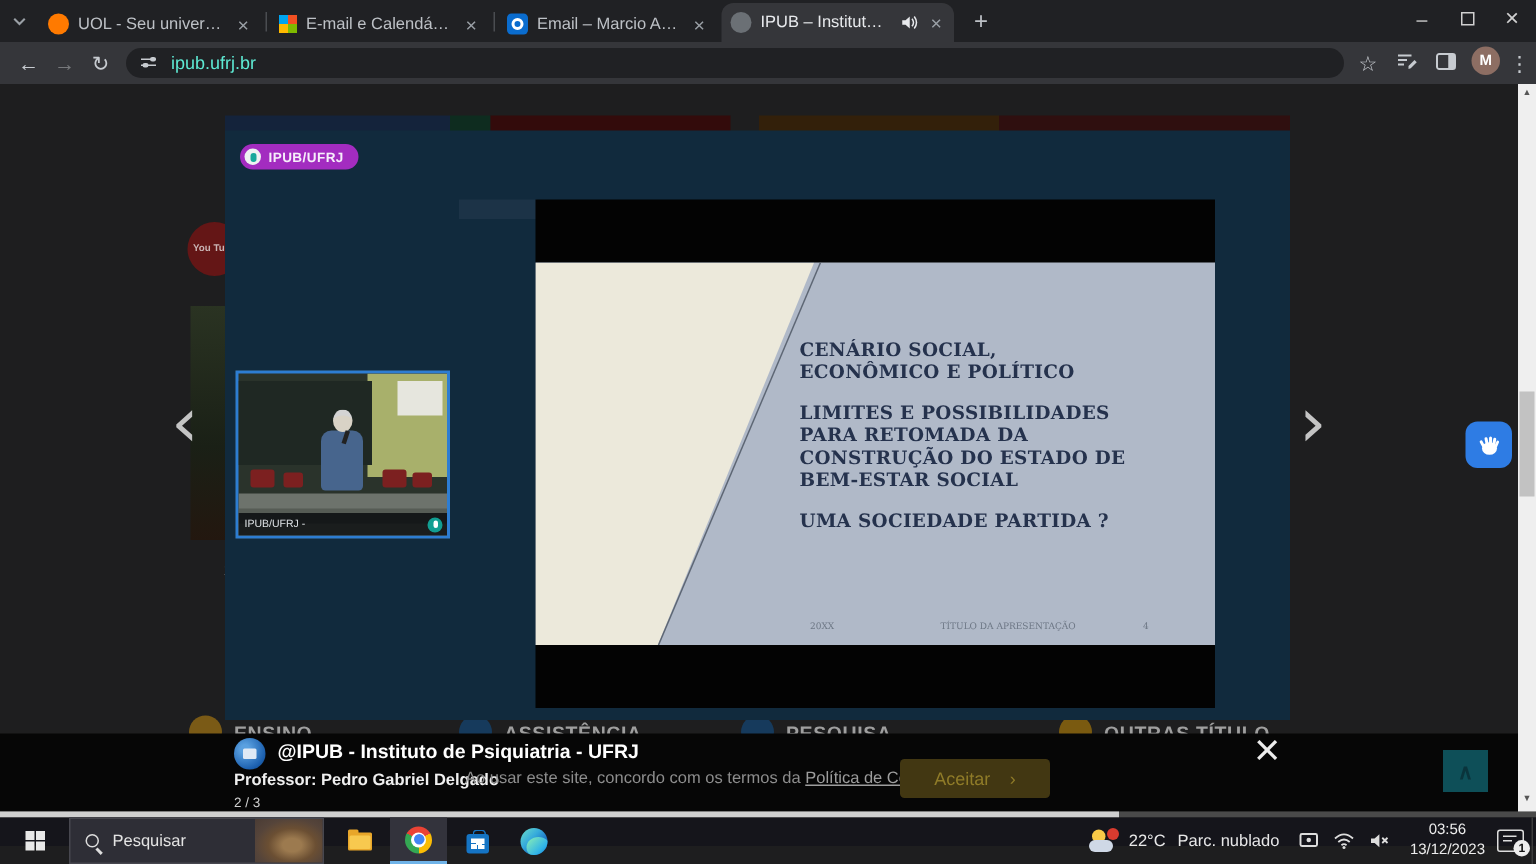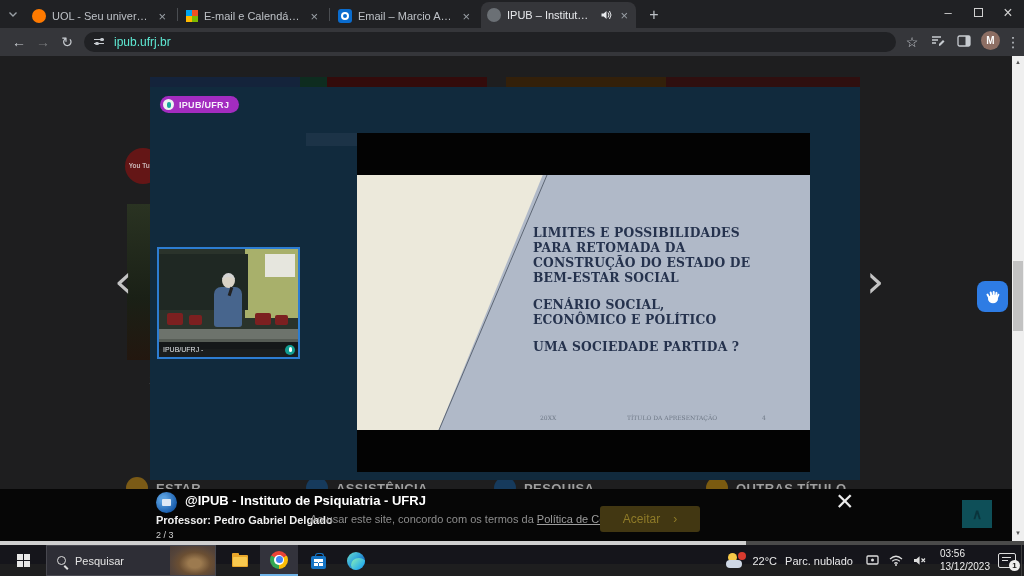--- a/index.html
+++ b/index.html
@@ -167,21 +167,21 @@
   .edge-ic::after { content:""; position:absolute; left:4px; top:6px; width:16px; height:14px;
       border-radius:50%; background:linear-gradient(135deg,#8ef0b3, #2fb3e8 60%, transparent); }
 
   #tray { position:absolute; right:2px; top:0; height:31px; display:flex; align-items:center; }
   #weather-ic { width:20px; height:15px; position:relative; margin-right:6px; }
   #weather-ic .sun { position:absolute; left:2px; top:0; width:9px; height:9px; border-radius:50%; background:#f7c948; }
   #weather-ic .cloud { position:absolute; left:0; bottom:0; width:16px; height:8px; border-radius:5px; background:#cfd8e6; }
   #weather-ic .alert { position:absolute; right:0; top:-1px; width:8px; height:8px; border-radius:50%; background:#d83b2f; }
   .tray-txt { font-size:11px; color:#e8e8e8; margin-right:8px; white-space:nowrap; }
   .tray-ic { margin:0 5px; display:flex; align-items:center; }
-  #clock { font-size:10px; color:#ededed; line-height:1.25; margin:8px 8px; }
+  #clock { text-align:center; font-size:10px; color:#ededed; line-height:1.25; margin:8px 8px; }
   #notif { position:relative; width:18px; height:15px; border:1.4px solid #ddd; border-radius:2px; margin-right:6px; }
   #notif i { position:absolute; left:3px; height:1.2px; background:#ddd; width:9px; }
   #notif .badge { position:absolute; right:-5px; bottom:-4px; width:11px; height:11px; border-radius:50%;
       background:#ededed; color:#111; font-size:8px; font-weight:bold; text-align:center; line-height:11px; }
   #show-desktop { position:absolute; right:0; top:0; width:3px; height:31px; border-left:1px solid #3c3c3c; }
 </style>
 </head>
 <body>
 
 <div id="screen">
@@ -256,21 +256,21 @@
   <div class="pg-band" style="left:300px;width:27px;background:#0e2c1f;"></div>
   <div class="pg-band" style="left:327px;width:160px;background:#330b0b;"></div>
   <div class="pg-band" style="left:506px;width:160px;background:#33200a;"></div>
   <div class="pg-band" style="left:666px;width:194px;background:#2f0f0f;"></div>
   <div id="yt-circ" class="abs">You Tube</div>
   <div id="left-img" class="abs"></div>
   <div id="left-counter" class="abs">1</div>
 
   <div class="section-item" style="left:126px;">
     <span class="section-circ" style="background:#7a5a16;"></span>
-    <span class="section-label">ESTAR</span>
+    <span class="section-label">ENSINO</span>
   </div>
   <div class="section-item" style="left:306px;">
     <span class="section-circ" style="background:#163a5c;"></span>
     <span class="section-label">ASSISTÊNCIA</span>
   </div>
   <div class="section-item" style="left:494px;">
     <span class="section-circ" style="background:#163a5c;"></span>
     <span class="section-label">PESQUISA</span>
   </div>
   <div class="section-item" style="left:706px;">
@@ -284,22 +284,22 @@
       <span class="txt">IPUB/UFRJ</span>
     </div>
     <div id="player-strip"></div>
     <div id="videoframe">
       <div id="slide">
         <div id="slide-wedge"></div>
         <svg id="slide-line" width="453" height="255">
           <line x1="190" y1="0" x2="82" y2="255" stroke="#49525f" stroke-width="1" opacity="0.8"></line>
         </svg>
         <div id="slide-text">
+          <p>CENÁRIO SOCIAL, ECONÔMICO E POLÍTICO</p>
           <p>LIMITES E POSSIBILIDADES PARA RETOMADA DA CONSTRUÇÃO DO ESTADO DE BEM-ESTAR SOCIAL</p>
-          <p>CENÁRIO SOCIAL, ECONÔMICO E POLÍTICO</p>
           <p>UMA SOCIEDADE PARTIDA ?</p>
         </div>
         <span class="slide-foot" style="left:183px;">20XX</span>
         <span class="slide-foot" style="left:270px;">TÍTULO DA APRESENTAÇÃO</span>
         <span class="slide-foot" style="left:405px;">4</span>
       </div>
     </div>
   </div>
 
   <div id="thumb" class="abs">

